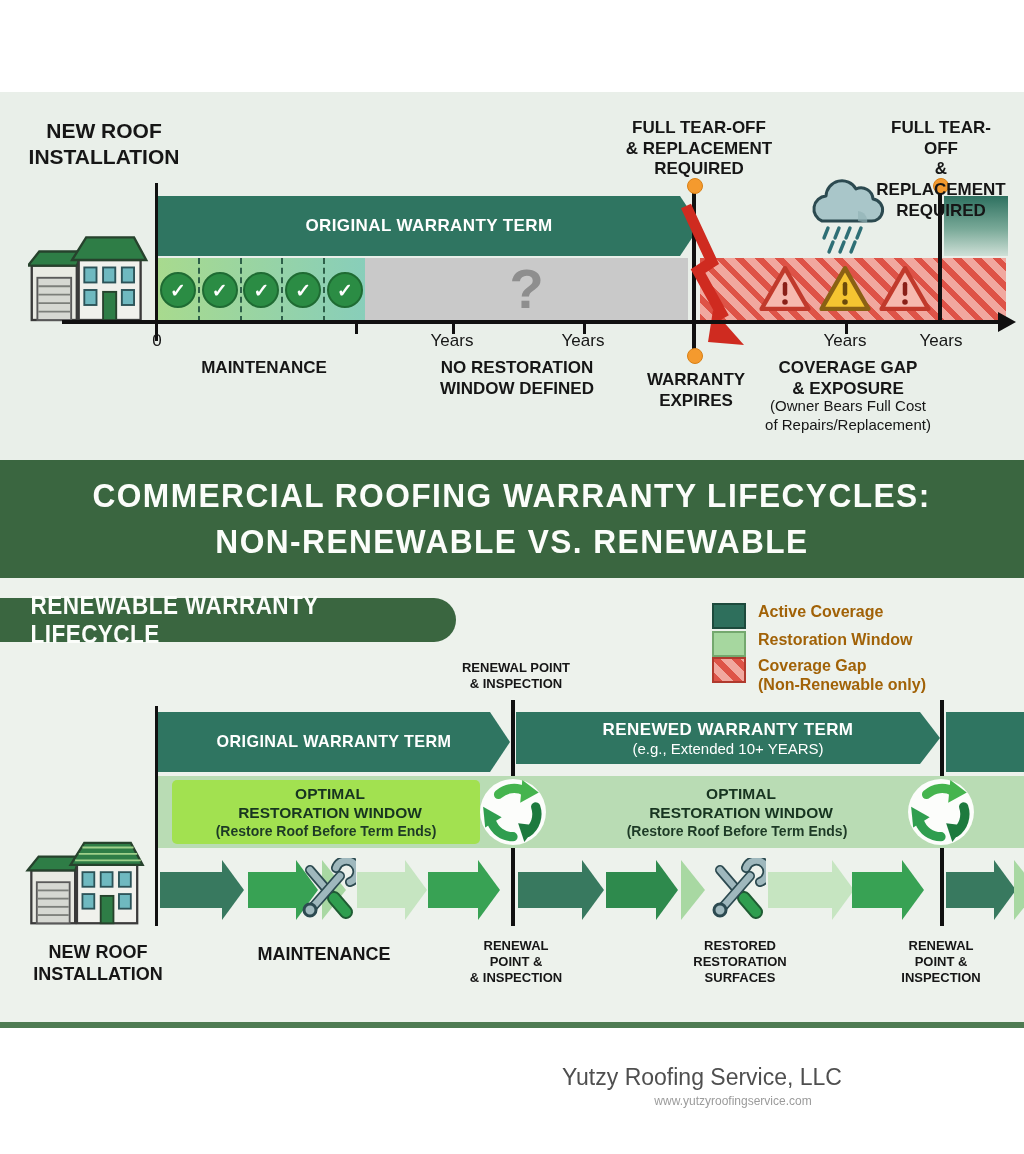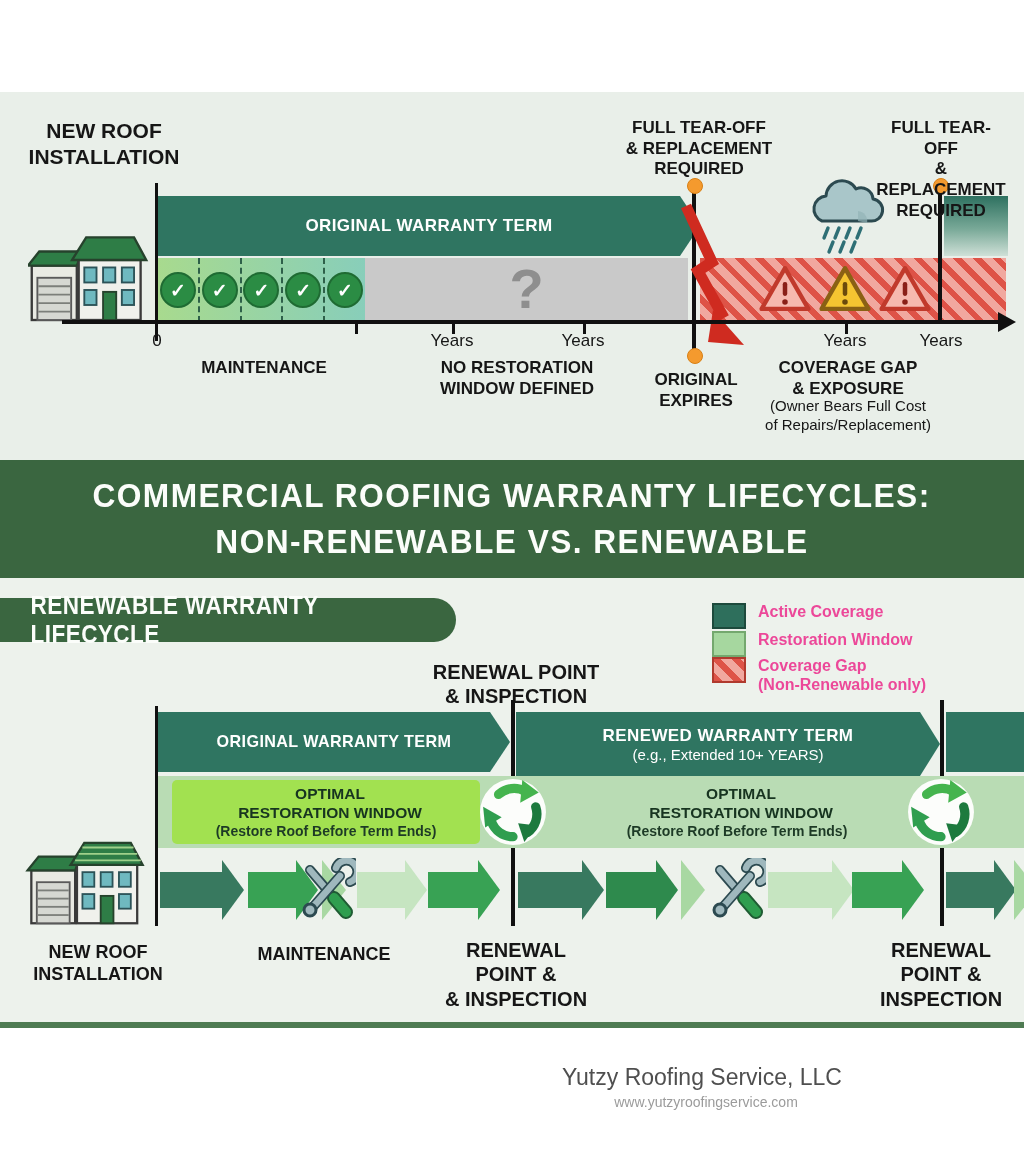--- a/index.html
+++ b/index.html
@@ -33,50 +33,50 @@
   .hatch-band{left:700px;top:258px;width:306px;height:64px;}
   .fade-block{left:944px;top:196px;width:64px;height:60px;background:linear-gradient(180deg,#2e7160 0%,#79a998 55%,#cfe0d7 100%);}
   
   .vline{background:#101010;}
   .dot{width:14px;height:14px;border-radius:50%;background:#f49a2e;border:1px solid #d87f14;}
   .axis{left:62px;top:320px;width:938px;height:4px;background:#101010;}
   .axis-head{left:998px;top:312px;width:0;height:0;border-top:10px solid transparent;border-bottom:10px solid transparent;border-left:18px solid #101010;}
   .tick{width:3px;height:12px;top:322px;background:#101010;}
   .axis-lbl{font-size:17px;font-weight:500;color:#161616;}
   .lbl-17{font-size:17px;}
-  .lbl-16{font-size:20px;}
+  .lbl-16{font-size:13px;}
   .lbl-sub{font-size:15px;font-weight:500;color:#161616;line-height:1.25;}
   
   .banner{left:0;top:460px;width:1024px;height:118px;display:flex;flex-direction:column;align-items:center;justify-content:center;gap:8px;}
   .banner .b1{font-size:33px;transform:scaleX(.96);}
   .banner .b2{font-size:33px;transform:scaleX(.96);}
   
   .pill{left:0;top:598px;width:456px;height:44px;border-radius:0 22px 22px 0;display:flex;align-items:center;}
   .pill span{padding-left:34px;font-size:25px;color:#fbfdfa;font-weight:700;letter-spacing:.5px;transform:scaleX(.9);transform-origin:left center;}
   .legend-row{display:flex;align-items:flex-start;gap:12px;position:absolute;left:712px;}
   .swatch{width:30px;height:22px;flex:0 0 auto;margin-top:1px;}
   .sw-active{background:#2e6f5c;border:2px solid #1d4a3c;}
   .sw-rest{background:#a6d79f;border:2px solid #74a86e;}
   .sw-gap{border:2px solid #b03a2e;}
-  .legend-lbl{font-size:16px;font-weight:600;color:#ec4899;line-height:1.2;}
+  .legend-lbl{font-size:16px;font-weight:600;color:#a16207;line-height:1.2;}
   
   .row2-band{left:158px;top:776px;width:866px;height:72px;background:#b9dcb4;}
   .opt-box{left:172px;top:780px;width:308px;height:64px;background:#a2e150;border-radius:5px;display:flex;flex-direction:column;align-items:center;justify-content:center;}
   .opt-t{font-size:15.5px;font-weight:700;color:#173420;line-height:1.2;text-align:center;margin-left:8px;}
   .opt-s{font-size:14px;font-weight:600;color:#1d3a26;}
   .opt-mid{display:flex;flex-direction:column;align-items:center;justify-content:center;}
   .flow-arrow{display:flex;align-items:center;height:60px;}
   .fa-body{height:36px;flex:1;}
   .fa-head{width:0;height:0;border-top:30px solid transparent;border-bottom:30px solid transparent;}
   .chev{width:0;height:0;border-top:30px solid transparent;border-bottom:30px solid transparent;}
   
   .divider{left:0;top:1022px;width:1024px;height:6px;background:#4e7b52;}
   .footer{left:0;top:1028px;width:1024px;height:126px;background:#ffffff;}
   .company{font-size:23px;font-weight:400;color:#4f4f4f;}
-  .website{font-size:14px;font-weight:400;color:#9b9b9b;}
+  .website{font-size:12px;font-weight:400;color:#9b9b9b;margin-left:27px;}
 </style>
 </head>
 <body>
 
 <div id="canvas">
 
 
   <div class="abs sec-bg1"></div>
 
   <div class="abs ctr blk pre lbl-17" style="left:104px;top:118px;font-size:21px;line-height:1.25;">NEW ROOF
@@ -195,21 +195,21 @@
   <div class="abs tick" style="left:845px;"></div>
   <div class="abs ctr axis-lbl" style="left:157px;top:331px;">0</div>
   <div class="abs ctr axis-lbl" style="left:452px;top:331px;">Years</div>
   <div class="abs ctr axis-lbl" style="left:583px;top:331px;">Years</div>
   <div class="abs ctr axis-lbl" style="left:845px;top:331px;">Years</div>
   <div class="abs ctr axis-lbl" style="left:941px;top:331px;">Years</div>
 
   <div class="abs ctr blk lbl-17" style="left:264px;top:358px;">MAINTENANCE</div>
   <div class="abs ctr blk pre lbl-17" style="left:517px;top:358px;">NO RESTORATION
 WINDOW DEFINED</div>
-  <div class="abs ctr blk pre lbl-17" style="left:696px;top:370px;">ORIGINAL
+  <div class="abs ctr blk pre lbl-17" style="left:696px;top:370px;">WARRANTY
 EXPIRES</div>
   <div class="abs ctr blk pre lbl-17" style="left:848px;top:358px;">COVERAGE GAP
 &amp; EXPOSURE</div>
   <div class="abs banner band-green">
     <div class="big-title b1">COMMERCIAL ROOFING WARRANTY LIFECYCLES:</div>
     <div class="big-title b2">NON-RENEWABLE VS. RENEWABLE</div>
   </div>
 
   <div class="abs ctr pre lbl-sub" style="left:848px;top:397px;">(Owner Bears Full Cost
 of Repairs/Replacement)</div>
@@ -239,21 +239,21 @@
 
   <div class="abs vline" style="left:155px;top:706px;width:3px;height:220px;"></div>
   <div class="abs vline" style="left:511px;top:700px;width:4px;height:226px;"></div>
   <div class="abs vline" style="left:940px;top:700px;width:4px;height:226px;"></div>
 
   <div class="abs teal bar-arrow" style="left:158px;top:712px;width:352px;height:60px;display:flex;align-items:center;">
     <div class="bar-txt">
       <div class="t1" style="transform:scaleX(.95);">ORIGINAL WARRANTY TERM</div>
     </div>
   </div>
-  <div class="abs teal bar-arrow" style="left:516px;top:712px;width:424px;height:64px;display:flex;align-items:center;">
+  <div class="abs teal bar-arrow" style="left:516px;top:712px;width:424px;height:52px;display:flex;align-items:center;">
     <div class="bar-txt">
       <div class="t1">RENEWED WARRANTY TERM</div>
       <div class="t2">(e.g., Extended 10+ YEARS)</div>
     </div>
   </div>
   <div class="abs teal" style="left:946px;top:712px;width:78px;height:60px;"></div>
 
   <div class="abs row2-band"></div>
   <div class="abs opt-box">
     <div class="opt-t pre">OPTIMAL
@@ -380,20 +380,23 @@
     </g>
     <rect x="80" y="70" width="14" height="30" fill="#2e7d46" stroke="#26422c" stroke-width="2"></rect>
   </svg>
 
   <div class="abs ctr blk pre lbl-16" style="left:98px;top:942px;font-size:18px;">NEW ROOF
 INSTALLATION</div>
   <div class="abs ctr blk lbl-16" style="left:324px;top:944px;font-size:18px;">MAINTENANCE</div>
   <div class="abs ctr blk pre lbl-16" style="left:516px;top:938px;">RENEWAL
 POINT &amp;
 &amp; INSPECTION</div>
+  <div class="abs ctr blk pre lbl-16" style="left:740px;top:938px;">RESTORED
+RESTORATION
+SURFACES</div>
   <div class="abs ctr blk pre lbl-16" style="left:941px;top:938px;">RENEWAL
 POINT &amp;
 INSPECTION</div>
 
   <div class="abs divider"></div>
   <div class="abs footer"></div>
   <div class="abs ctr company" style="left:702px;top:1064px;">Yutzy Roofing Service, LLC</div>
   <div class="abs ctr website" style="left:706px;top:1094px;">www.yutzyroofingservice.com</div>
 
 </div>

